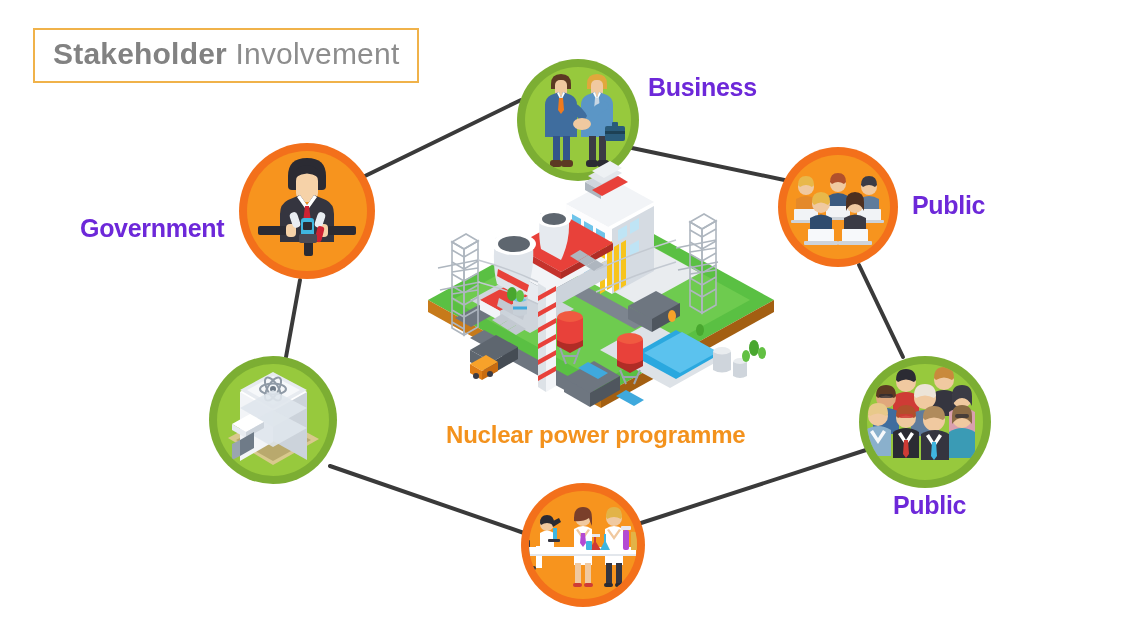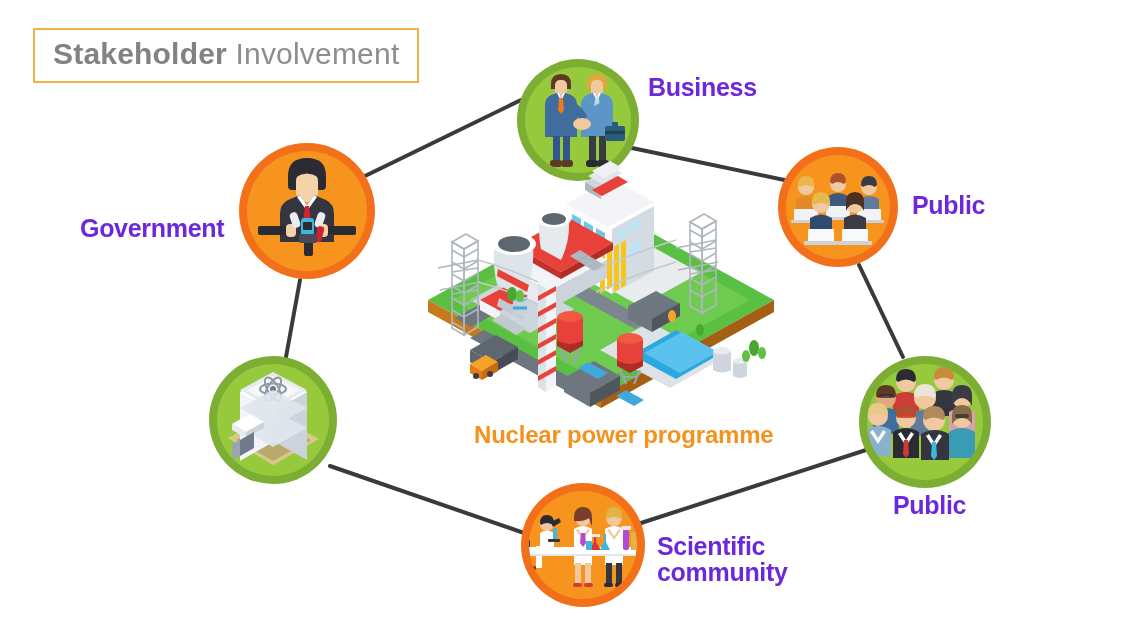--- a/index.html
+++ b/index.html
@@ -66,21 +66,20 @@
   #label-center {
     position: absolute;
     z-index: 4;
     left: 446px;
     top: 421px;
     color: #f3921d;
     font-weight: bold;
     font-size: 24px;
     letter-spacing: -0.2px;
     white-space: nowrap;
-    margin-left: 28px;
   }
 </style>
 </head>
 <body>
 
 <div id="canvas">
 
   <svg class="layer" id="links-layer" viewBox="0 0 1140 640">
     <g stroke="#3a3a3a" stroke-width="4" stroke-linecap="round" fill="none">
       <line x1="365" y1="176" x2="521" y2="100"></line>
@@ -591,17 +590,15 @@
   <div id="title-box">
     <div id="title-text">
       <span class="strong">Stakeholder</span><span class="light"> Involvement</span>
     </div>
   </div>
 
   <div class="node-label" id="label-government">Government</div>
   <div class="node-label" id="label-business">Business</div>
   <div class="node-label" id="label-media">Public</div>
   <div class="node-label" id="label-public">Public</div>
-  <div class="node-label" id="label-scientific">Scientific
-community</div>
   <div id="label-center">Nuclear power programme</div>
 
 </div>
 
 </body></html>

